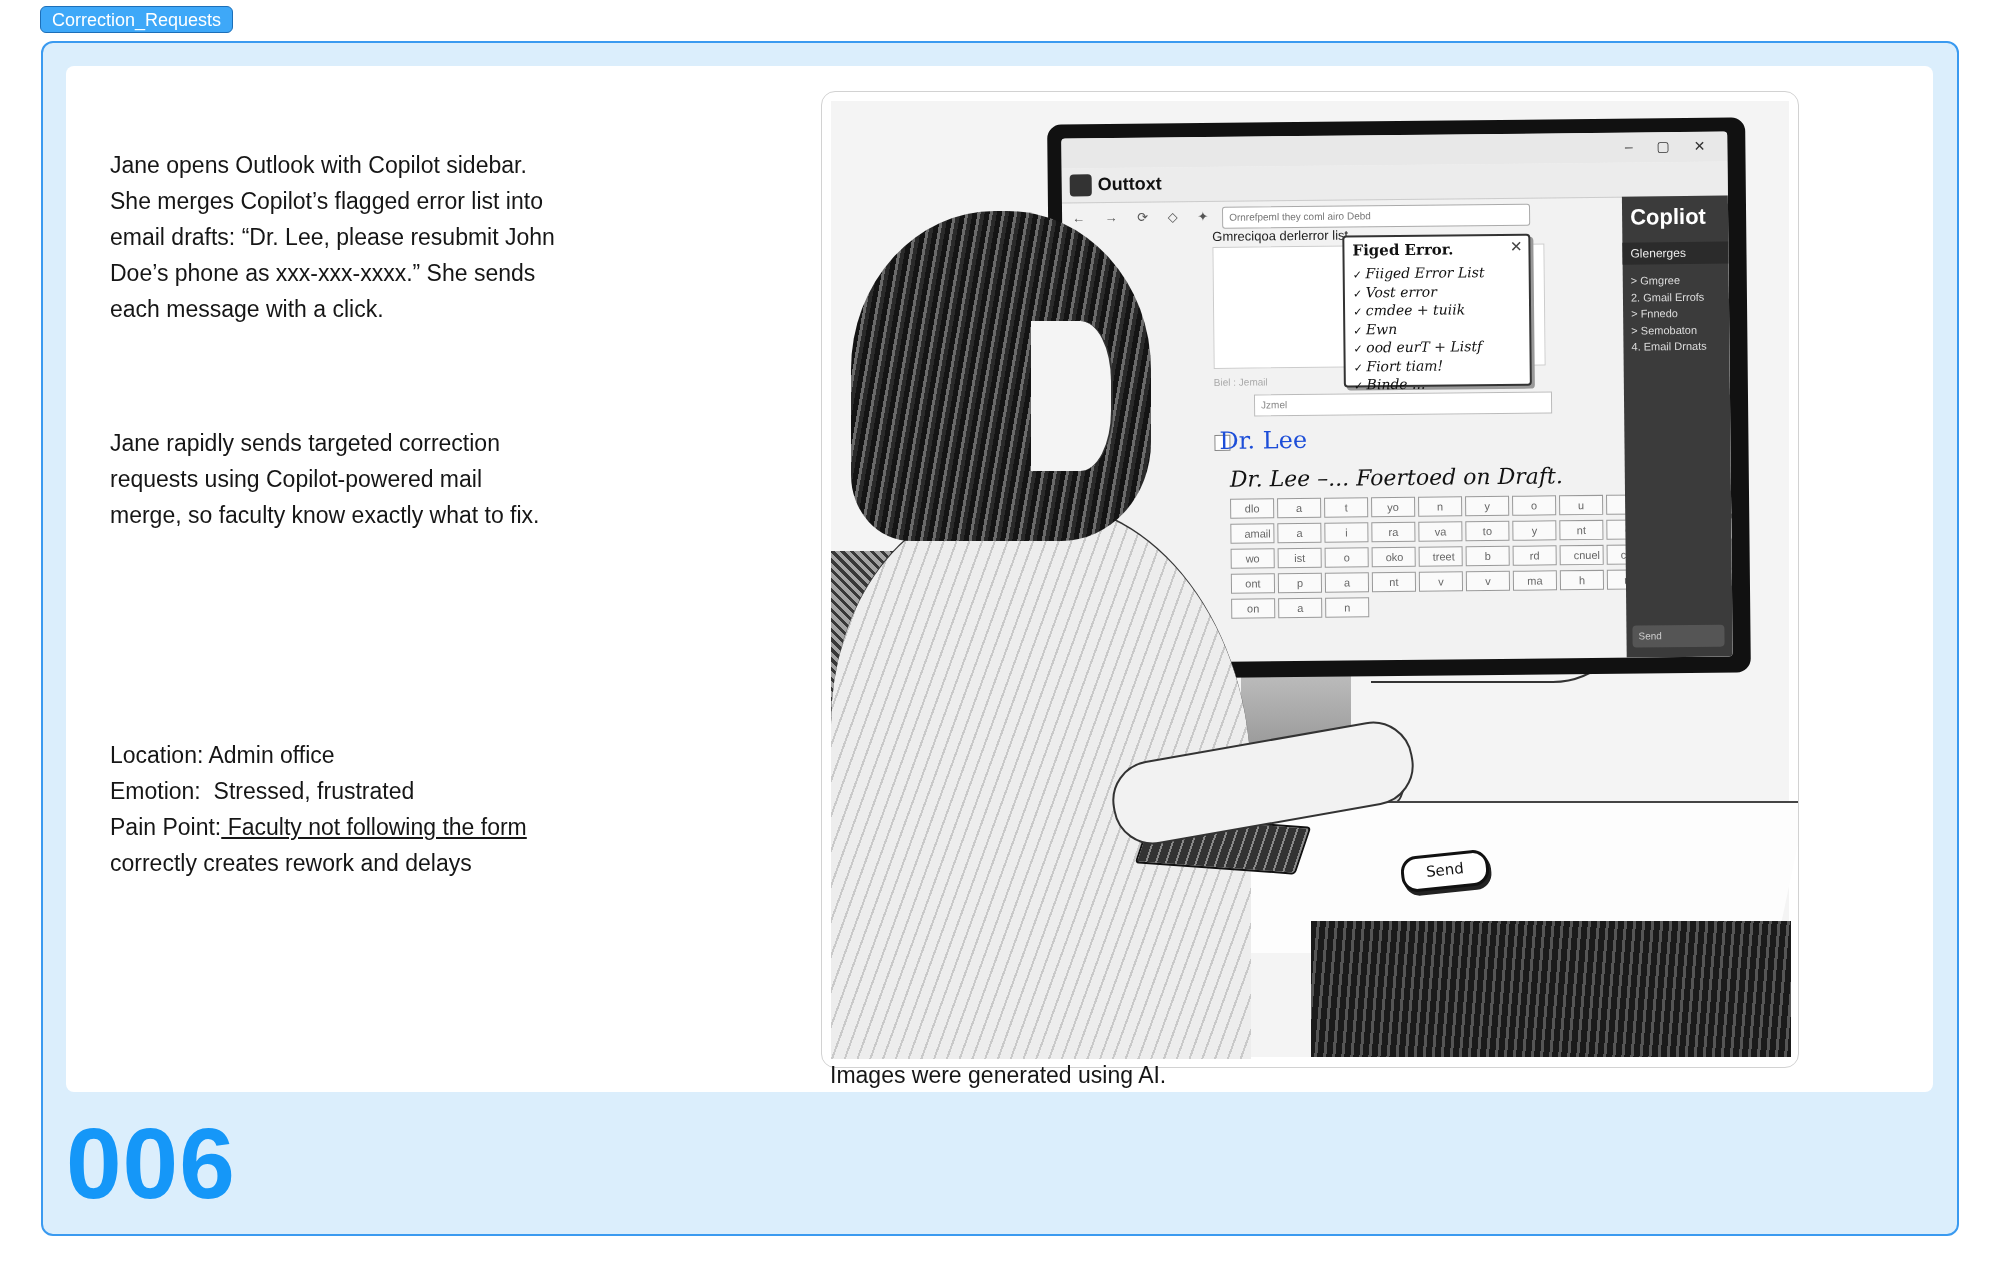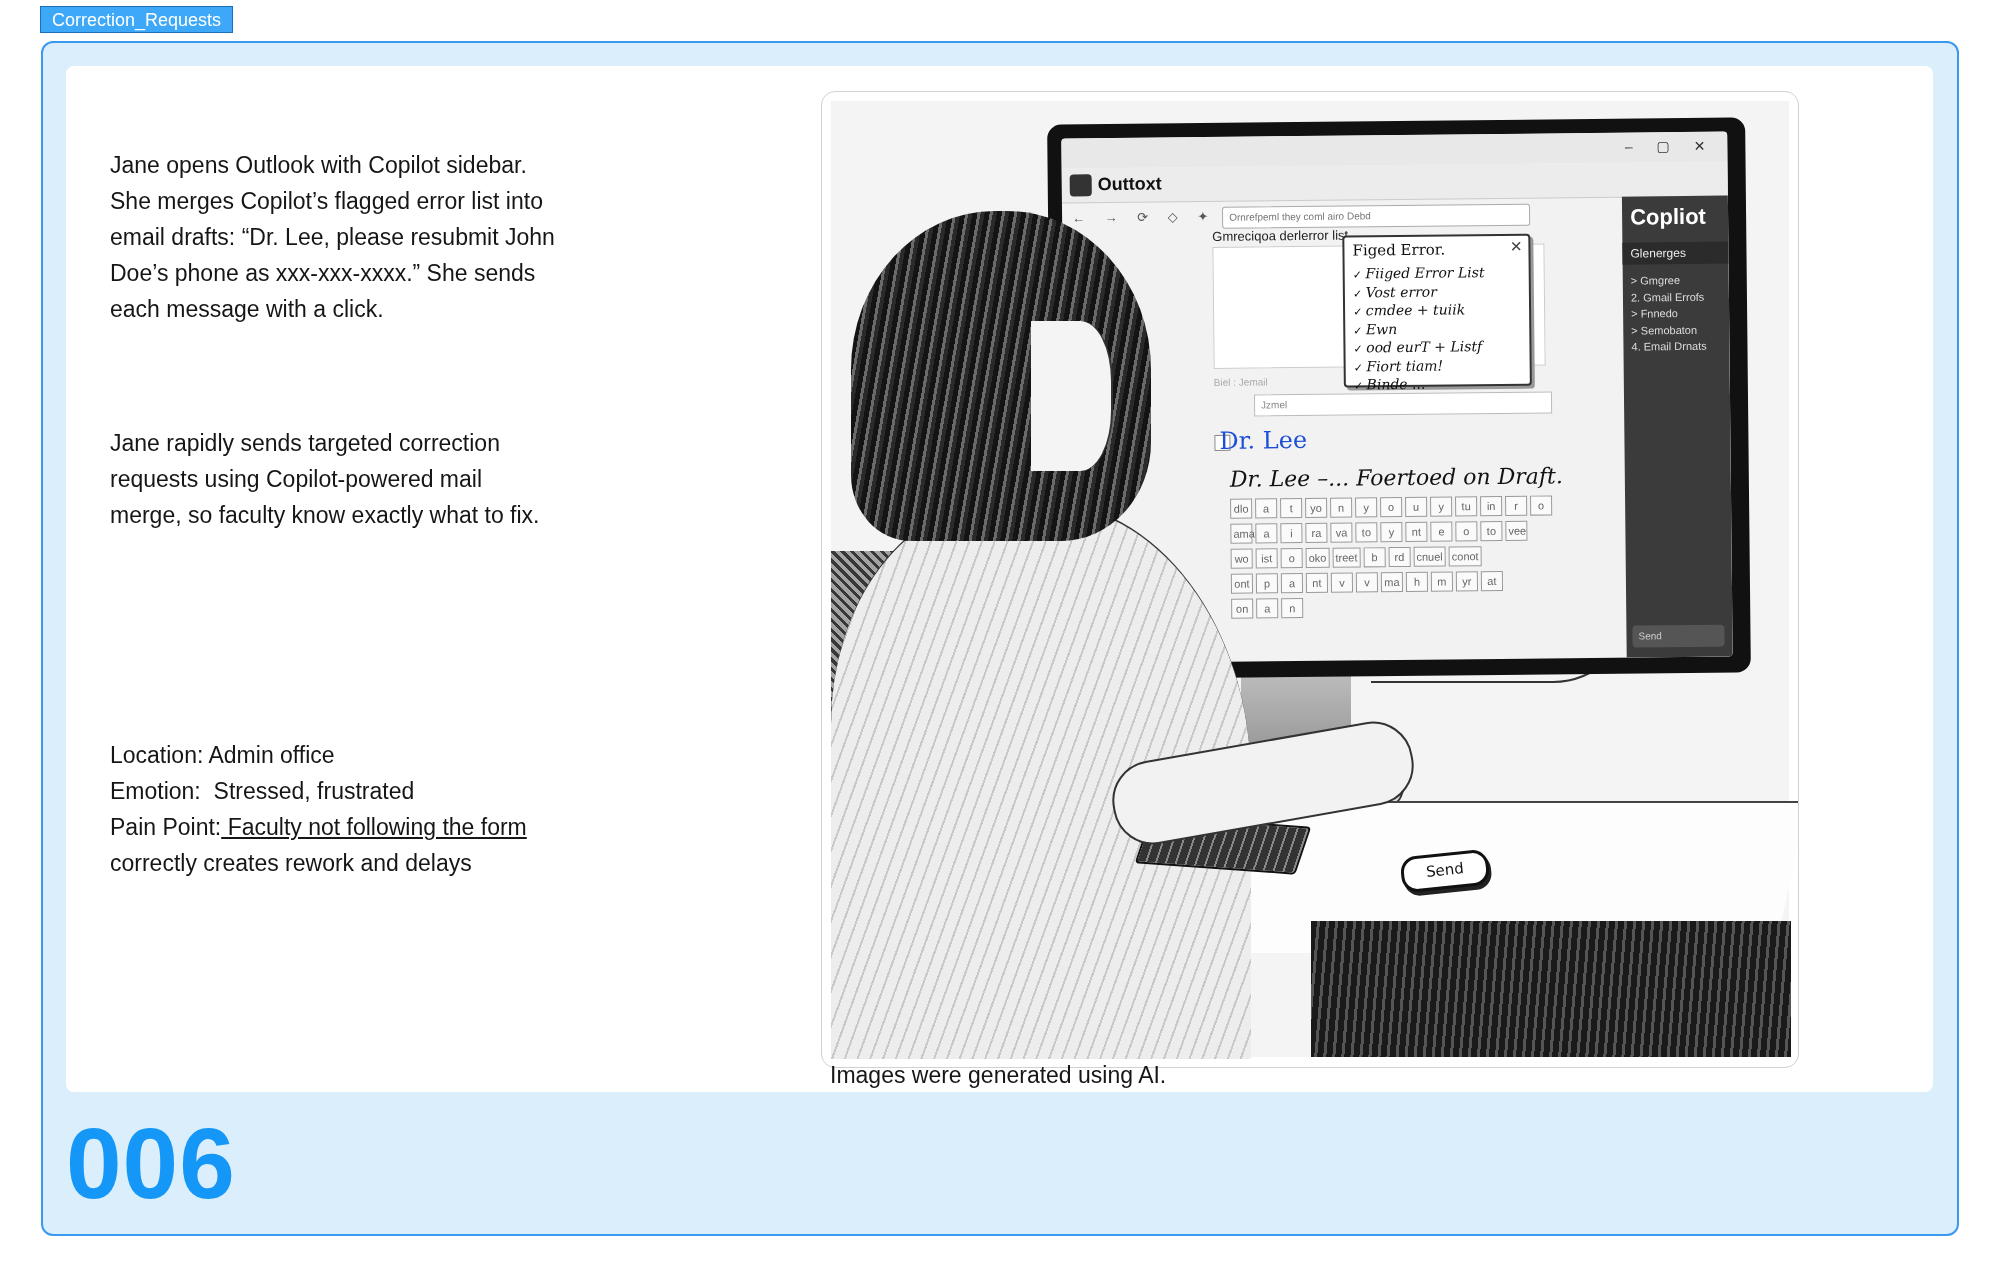--- a/index.html
+++ b/index.html
@@ -1,17 +1,17 @@
 <!DOCTYPE html>
 <html><head>
 <meta charset="utf-8">
 <style>
   html,body{margin:0;padding:0;background:#ffffff;}
   body{width:2000px;height:1277px;position:relative;overflow:hidden;font-family:"Liberation Sans","DejaVu Sans",sans-serif;color:#1a1a1a;}
-  .tag{position:absolute;left:40px;top:6px;height:27px;padding:0 11px;line-height:27px;background:#3ea8f8;border:1px solid #1d6fb8;border-radius:0;color:#fff;font-size:18px;box-sizing:border-box;}
+  .tag{position:absolute;left:40px;top:6px;height:27px;padding:0 11px;line-height:27px;background:#3ea8f8;border:1px solid #1d6fb8;border-radius:6px;color:#fff;font-size:18px;box-sizing:border-box;}
   .frame{position:absolute;left:41px;top:41px;width:1918px;height:1195px;box-sizing:border-box;border:2px solid #3a9af0;border-radius:12px;background:#dbeefc;}
   .panel{position:absolute;left:66px;top:66px;width:1867px;height:1026px;background:#ffffff;border-radius:8px;}
   .textblock{position:absolute;left:110px;width:520px;font-size:23px;line-height:36px;color:#161616;margin-top:15px;}
   .textblock p{margin:0;}
   .b{font-weight:normal;}
   .card{position:absolute;left:821px;top:91px;width:978px;height:977px;box-sizing:border-box;border:1px solid #d2d2d2;border-radius:14px;background:#fff;overflow:hidden;}
   .caption{position:absolute;left:830px;top:1062px;font-size:23px;color:#161616;}
   .bignum{position:absolute;left:66px;top:1108px;font-size:100px;font-weight:bold;color:#1597f8;letter-spacing:1px;line-height:110px;}
 
   
@@ -23,30 +23,30 @@
   .appbar{position:absolute;left:0;top:30px;width:100%;height:34px;background:#ececec;border-bottom:1px solid #ccc;}
   .applogo{position:absolute;left:8px;top:6px;width:22px;height:22px;background:#333;border-radius:4px;}
   .appname{position:absolute;left:36px;top:6px;font-size:18px;font-weight:bold;color:#111;}
   .urlbar{position:absolute;left:160px;top:70px;width:300px;height:20px;border:1px solid #aaa;border-radius:3px;background:#fff;font-size:10px;color:#777;line-height:20px;padding-left:6px;}
   .navicons{position:absolute;left:10px;top:72px;font-size:13px;color:#555;letter-spacing:8px;}
   .composebody{position:absolute;left:150px;top:110px;width:330px;height:120px;border:1px solid #ccc;background:#fff;}
   .composelabel{position:absolute;left:150px;top:92px;font-size:13px;color:#222;}
   .fieldlabel{position:absolute;left:150px;top:240px;font-size:10px;color:#aaa;}
   .fieldbox{position:absolute;left:190px;top:258px;width:290px;height:20px;border:1px solid #bbb;background:#fff;font-size:10px;color:#888;line-height:20px;padding-left:6px;}
   .flag{position:absolute;left:280px;top:100px;width:184px;height:148px;background:#fff;border:2px solid #333;border-radius:4px;box-shadow:3px 3px 0 #999;font-family:"DejaVu Serif",serif;}
-  .flag-title{position:absolute;left:8px;top:4px;font-size:15px;color:#111;}
+  .flag-title{position:absolute;left:8px;top:4px;font-size:15px;color:#111;font-weight:bold;}
   .flag-close{position:absolute;right:6px;top:2px;font-size:15px;color:#444;}
   .flag-list{position:absolute;left:8px;top:28px;margin:0;padding:0;list-style:none;font-size:14px;line-height:16.5px;font-style:italic;color:#111;}
   .flag-list li:before{content:"\2713  ";font-style:normal;font-size:11px;}
   .draft-to{position:absolute;left:155px;top:290px;font-size:24px;font-family:"DejaVu Serif",serif;color:#1d4ed8;}
   .checkbox{position:absolute;left:150px;top:298px;width:14px;height:14px;border:1px solid #888;background:#fff;}
   .draft-subj{position:absolute;left:165px;top:330px;font-size:22px;font-family:"DejaVu Serif",serif;font-style:italic;color:#111;}
   .keys{position:absolute;left:165px;top:362px;width:290px;}
   .keyrow{display:flex;gap:3px;margin-bottom:5px;}
-  .key{height:18px;min-width:16px;padding:0 2px;border:1px solid #999;font-size:11px;color:#666;line-height:18px;text-align:center;background:#fafafa;}
+  .key{height:18px;min-width:16px;padding:0 13px;border:1px solid #999;font-size:11px;color:#666;line-height:18px;text-align:center;background:#fafafa;}
   .copilot{position:absolute;right:0;top:64px;width:106px;height:461px;background:#3b3b3b;}
   .copilot-title{position:absolute;left:8px;top:8px;font-size:22px;font-weight:bold;color:#fff;}
   .copilot-sel{position:absolute;left:0;top:46px;width:100%;height:22px;background:#2b2b2b;color:#eee;font-size:12px;line-height:22px;padding-left:8px;box-sizing:border-box;}
   .copilot-list{position:absolute;left:8px;top:76px;margin:0;padding:0;list-style:none;font-size:11px;line-height:16.5px;color:#ddd;}
   .copilot-send{position:absolute;left:6px;bottom:10px;width:92px;height:22px;background:#555;border-radius:4px;color:#ccc;font-size:10px;line-height:22px;padding-left:6px;box-sizing:border-box;}
   .stand{position:absolute;left:410px;top:575px;width:110px;height:110px;background:linear-gradient(#bbb,#888);}
   .standbase{position:absolute;left:340px;top:670px;width:230px;height:30px;background:#ddd;border:2px solid #333;border-radius:8px;transform:skewX(-20deg);}
   .desksurf{position:absolute;left:260px;top:700px;width:700px;height:150px;background:#fdfdfd;border-top:2px solid #444;transform:skewX(-12deg);}
   .deskfront{position:absolute;left:480px;top:820px;width:480px;height:136px;background:repeating-linear-gradient(95deg,#1a1a1a 0 6px,#555 6px 9px);}
   .keyboard{position:absolute;left:310px;top:720px;width:160px;height:44px;background:repeating-linear-gradient(90deg,#333 0 8px,#888 8px 10px);border:2px solid #111;border-radius:4px;transform:skewX(-15deg) rotate(4deg);}

